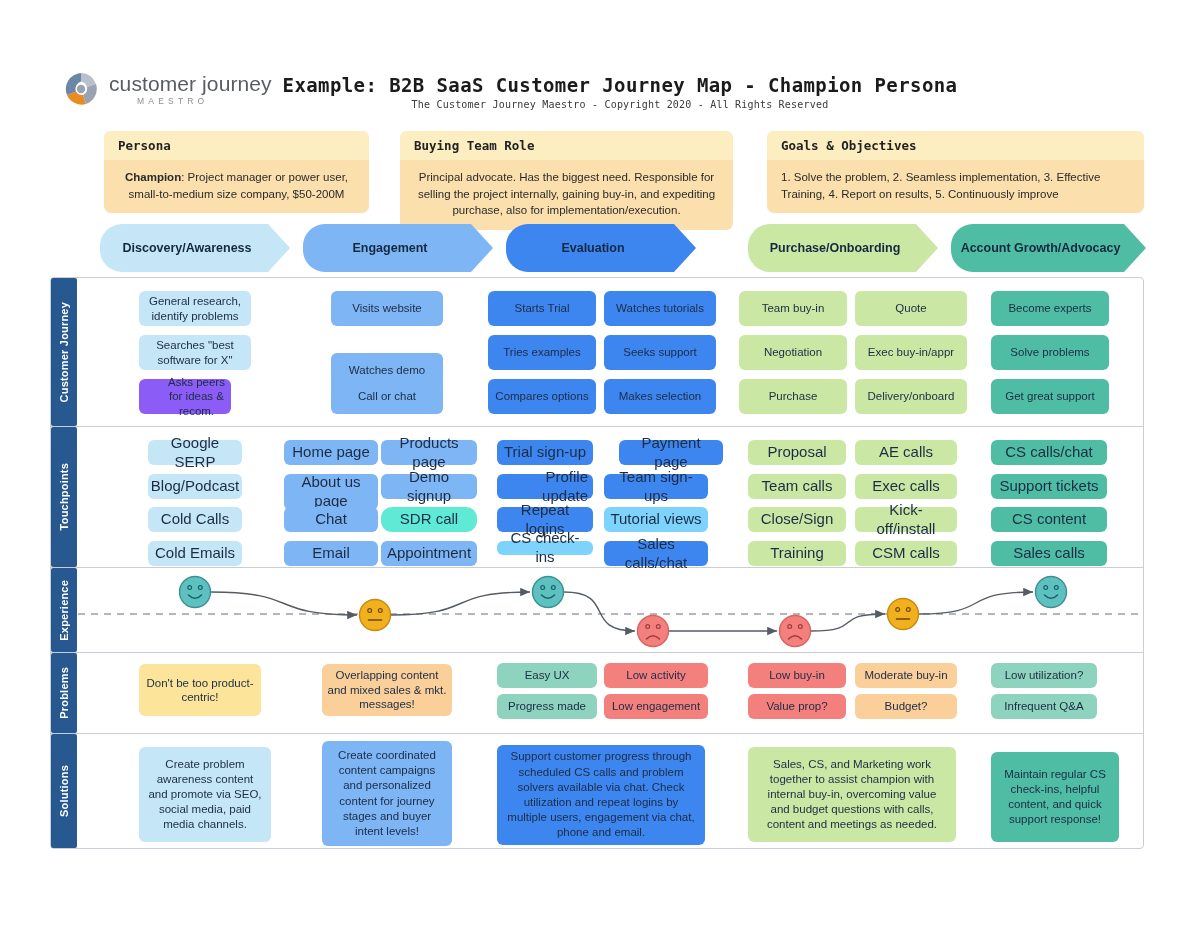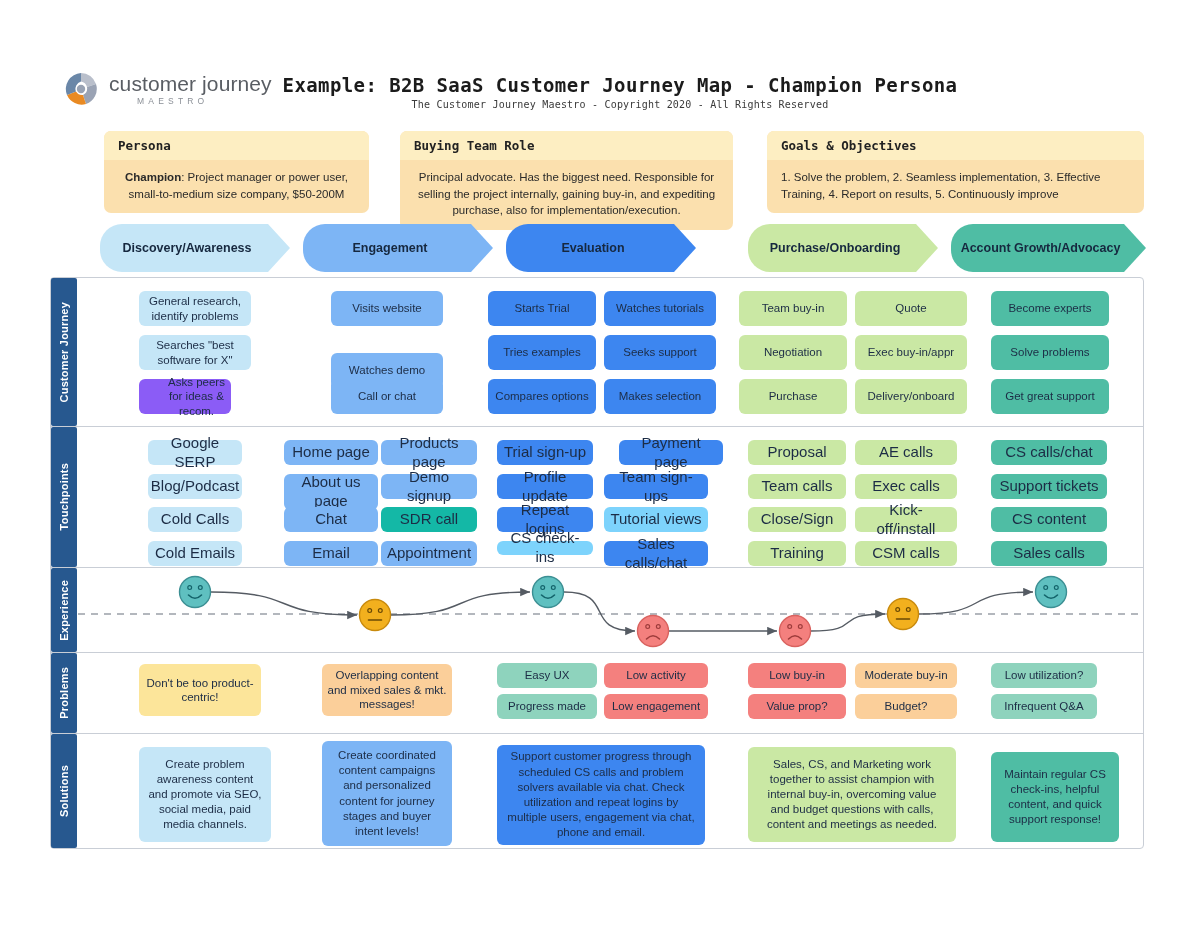--- a/index.html
+++ b/index.html
@@ -253,30 +253,30 @@
       </div>
       <div class="cell sm" style="left: 284px; top: 541px; width: 94px; height: 25px; background: rgb(125, 181, 245);">
         <span>Email</span>
       </div>
       <div class="cell sm" style="left: 381px; top: 440px; width: 96px; height: 25px; background: rgb(125, 181, 245);">
         <span>Products page</span>
       </div>
       <div class="cell sm" style="left: 381px; top: 474px; width: 96px; height: 25px; background: rgb(125, 181, 245);">
         <span>Demo signup</span>
       </div>
-      <div class="cell sm" style="left: 381px; top: 507px; width: 96px; height: 25px; background: #14b8a6;">
+      <div class="cell sm" style="left: 381px; top: 507px; width: 96px; height: 25px; background: #5eead4; border-radius: 11px;">
         <span>SDR call</span>
       </div>
       <div class="cell sm" style="left: 381px; top: 541px; width: 96px; height: 25px; background: rgb(125, 181, 245);">
         <span>Appointment</span>
       </div>
       <div class="cell sm" style="left: 497px; top: 440px; width: 96px; height: 25px; background: rgb(61, 134, 240);">
         <span>Trial sign-up</span>
       </div>
-      <div class="cell sm" style="left: 497px; top: 474px; width: 96px; height: 25px; background: rgb(61, 134, 240);">
+      <div class="cell sm" style="left: 497px; top: 474px; width: 96px; height: 25px; background: rgb(61, 134, 240); text-align: right;">
         <span>Profile update</span>
       </div>
       <div class="cell sm" style="left: 497px; top: 507px; width: 96px; height: 25px; background: rgb(61, 134, 240);">
         <span>Repeat logins</span>
       </div>
       <div class="cell sm" style="left: 497px; top: 541px; width: 96px; height: 14px; background: #7dd3fc;">
         <span>CS check-ins</span>
       </div>
       <div class="cell sm" style="left: 604px; top: 440px; width: 104px; height: 25px; background: rgb(61, 134, 240); margin-left: 15px;">
         <span>Payment page</span>

